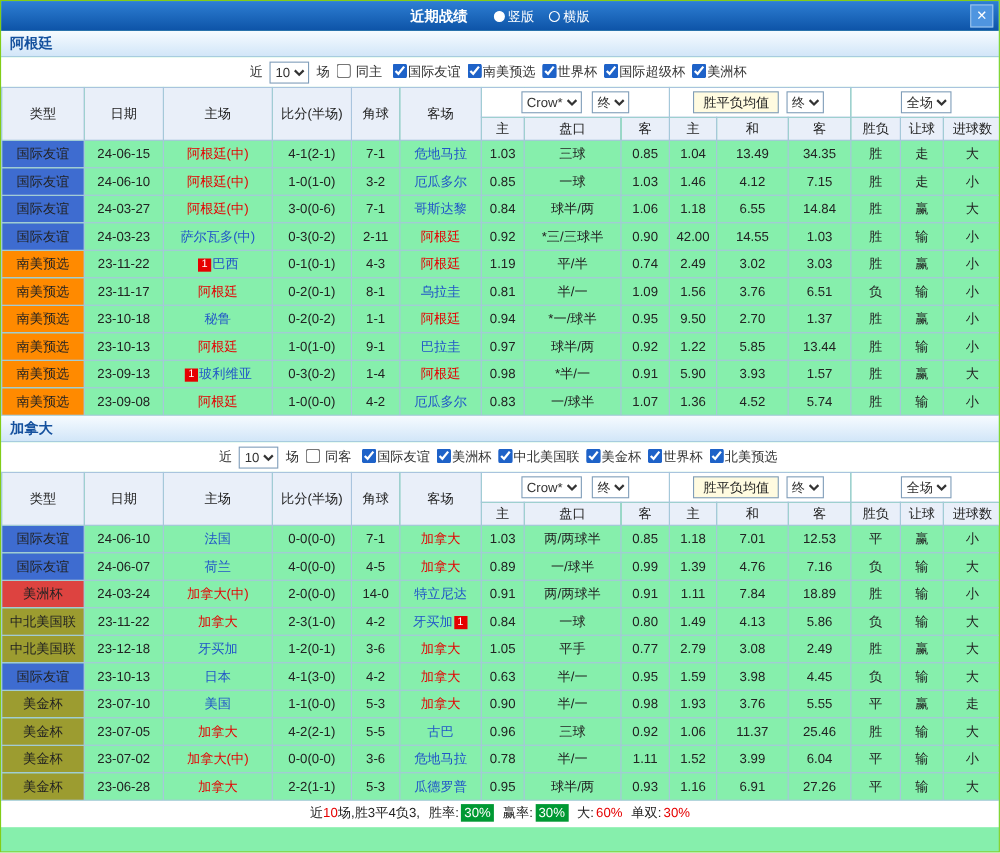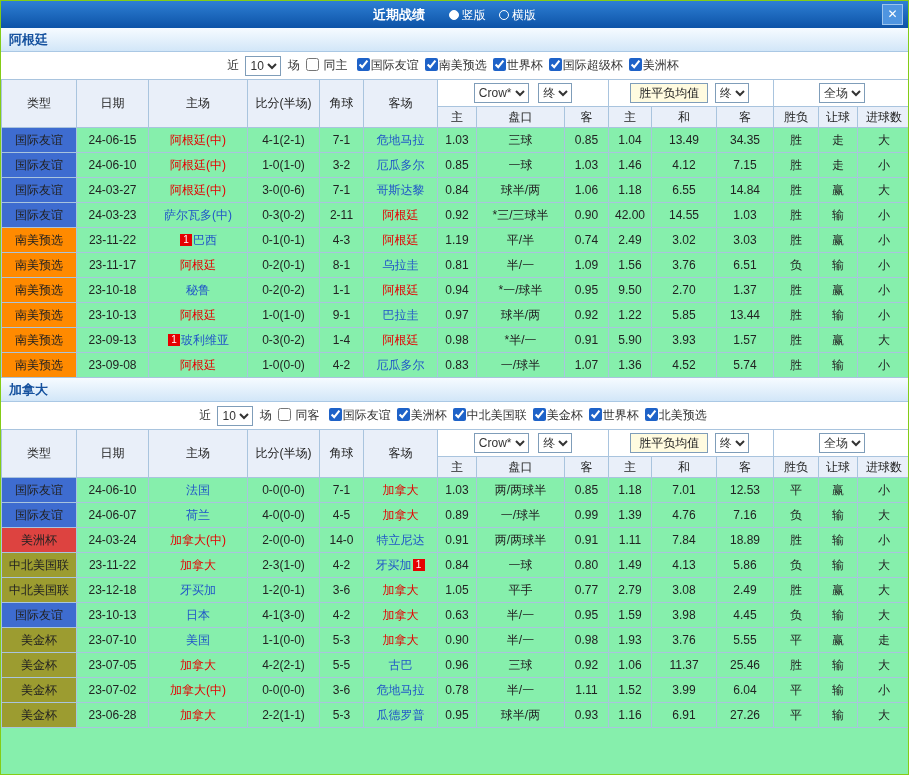--- a/index.html
+++ b/index.html
@@ -518,15 +518,18 @@
             <td>0.93</td>
             <td>1.16</td>
             <td class="c-orange">6.91</td>
             <td>27.26</td>
             <td class="c-blue">平</td>
             <td class="c-green">输</td>
             <td class="c-red">大</td>
           </tr>
         </tbody>
     </table>
+    <div class="summary">
+      <span>近</span><span class="c-red">10</span><span>场,胜3平4负3,</span><span class="stats"><span class="slabel">胜率:</span><span class="sval badge-green">30%</span><span class="slabel">赢率:</span><span class="sval badge-green">30%</span><span class="slabel">大:</span><span class="sval text-red">60%</span><span class="slabel">单双:</span><span class="sval text-red">30%</span></span>
+    </div>
   </div>
 
 </div>
 
 </body></html>

